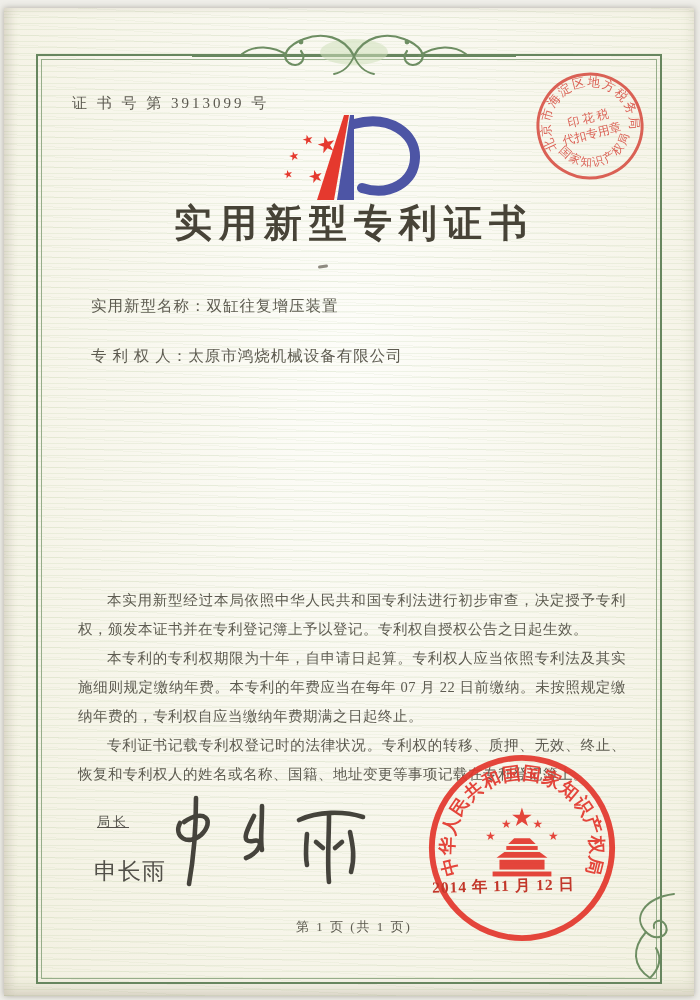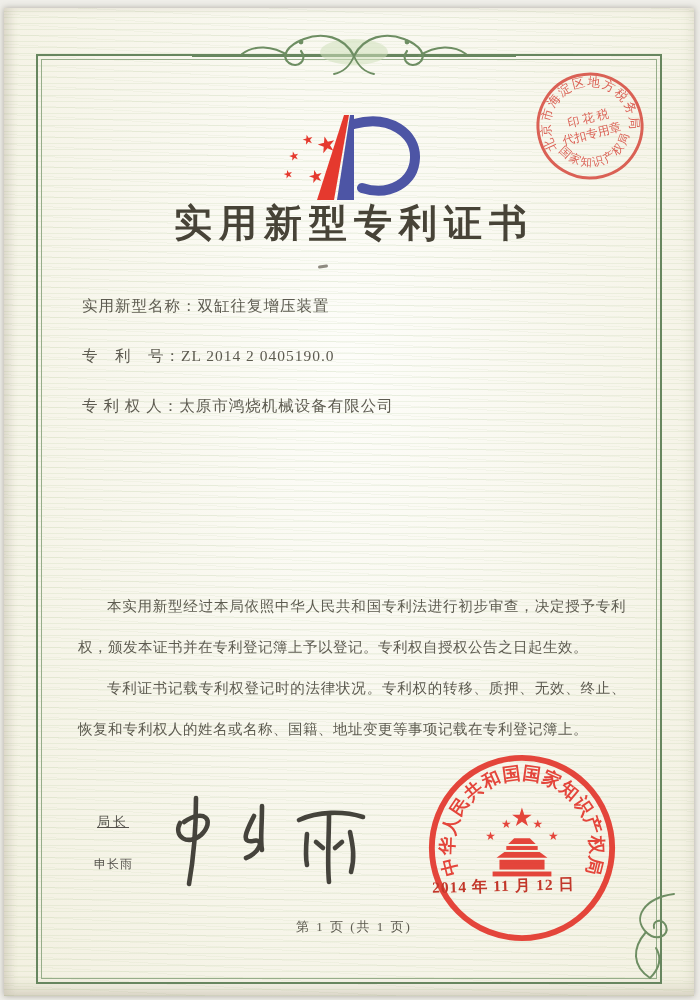--- a/index.html
+++ b/index.html
@@ -14,25 +14,25 @@
     box-shadow: 0 0 6px rgba(90,85,70,.45), inset 0 -8px 14px rgba(120,110,90,.18), inset 6px 0 10px rgba(120,110,90,.12);
     overflow:hidden;
   }
   .frame{position:absolute; left:32px; right:32px; top:46px; bottom:12px; border:2px solid #67865f;}
   .frame-inner{position:absolute; inset:3px; border:1px solid #96ad8a;}
   .cert-number{position:absolute; left:68px; top:86px; font-size:15px; letter-spacing:3px; color:#5c5a50;}
   .logo{position:absolute; left:266px; top:104px; width:168px; height:90px;}
   .title{position:absolute; left:0; top:190px; width:700px; text-align:center; font-size:38px; font-weight:700; letter-spacing:7px; color:#45413556; color:#474337; }
   .smudge{position:absolute; left:314px; top:257px; width:10px; height:3px; background:#6a6458; border-radius:2px; transform:rotate(-8deg); opacity:.75;}
   .fields{position:absolute; left:78px; top:288px; right:60px;}
-  .field-row{font-size:15.5px; color:#5d5b50; letter-spacing:1px; height:22px; margin-bottom:28px; white-space:nowrap;}
-  .paragraphs{position:absolute; left:74px; right:68px; top:578px; font-size:14.5px; line-height:41px; color:#5d5b50; text-align:justify; letter-spacing:.5px;}
+  .field-row{font-size:15.5px; color:#5d5b50; letter-spacing:1px; height:22px; margin-bottom:28px; white-space:nowrap;margin-left:9px;}
+  .paragraphs{position:absolute; left:74px; right:68px; top:578px; font-size:14.5px; line-height:29px; color:#5d5b50; text-align:justify; letter-spacing:.5px;}
   .paragraphs p{margin:0; text-indent:2em;}
   .sign-title{position:absolute; left:93px; top:805px; font-size:13px; letter-spacing:3px; color:#53514a;text-decoration:underline;}
-  .sign-name{position:absolute; left:90px; top:848px; font-size:12px; letter-spacing:1px; color:#53514a;}
+  .sign-name{position:absolute; left:90px; top:848px; font-size:23px; letter-spacing:1px; color:#53514a;}
   .signature{position:absolute; left:150px; top:782px; width:250px; height:104px;}
   .seal{position:absolute; left:420px; top:742px; width:196px; height:196px; opacity:.93;}
   .seal-date{position:absolute; left:428px; top:868px; font-size:15.5px; font-weight:700; color:#c2372a; letter-spacing:1px; transform:rotate(-1.5deg); white-space:nowrap;}
   .stamp{position:absolute; left:526px; top:58px; width:120px; height:120px; transform:rotate(-14deg); opacity:.85;}
   .footer{position:absolute; left:0; top:910px; width:700px; text-align:center; font-size:13px; letter-spacing:2px; color:#5d5b50;}
   .ornament-top{position:absolute; left:188px; top:14px; width:324px; height:56px;}
   .ornament-br{position:absolute; left:598px; top:880px; width:82px; height:96px;}
 </style>
 </head>
 <body>
@@ -53,46 +53,47 @@
     <path d="M162,34 C158,44 152,50 142,52 M162,34 C166,44 172,50 182,52" stroke="#6e8e63" stroke-width="1.8" fill="none" stroke-linecap="round"></path>
     <circle cx="109" cy="20" r="2.4" fill="#6e8e63"></circle>
     <circle cx="215" cy="20" r="2.4" fill="#6e8e63"></circle>
   </svg>
 
   <svg class="ornament-br" viewBox="0 0 82 96">
     <path d="M72,6 C42,10 30,30 44,44 C54,54 68,48 64,38 C60,30 50,32 52,40" stroke="#6e8e63" stroke-width="2" fill="none" stroke-linecap="round"></path>
     <path d="M44,44 C30,60 30,78 48,90 M48,90 C58,80 60,70 54,60" stroke="#6e8e63" stroke-width="2" fill="none" stroke-linecap="round"></path>
   </svg>
 
+  <div class="cert-number">证 书 号 第 3913099 号</div>
 
   <div class="logo">
     <svg width="168" height="90" viewBox="0 0 168 90">
       <polygon points="74,3 79,3 64,88 47,88" fill="#e5392e"></polygon>
       <polygon points="80,3 84,3 84,88 67,88" fill="#4d55a5"></polygon>
       <path d="M84,12 C120,2 146,22 145,46 C144,70 120,85 92,76" stroke="#4d55a5" stroke-width="10" fill="none" stroke-linecap="round"></path>
       <text x="57" y="40" font-size="22" fill="#e5392e" text-anchor="middle" transform="rotate(-14 57 34)">★</text>
       <text x="38" y="32" font-size="13" fill="#e5392e" text-anchor="middle" transform="rotate(-14 38 28)">★</text>
       <text x="24" y="48" font-size="12" fill="#e5392e" text-anchor="middle" transform="rotate(-14 24 44)">★</text>
       <text x="18" y="66" font-size="11" fill="#e5392e" text-anchor="middle" transform="rotate(-14 18 62)">★</text>
       <text x="46" y="70" font-size="17" fill="#e5392e" text-anchor="middle" transform="rotate(-14 46 65)">★</text>
     </svg>
   </div>
 
   <div class="title">实用新型专利证书</div>
 
   <div class="smudge"></div>
 
   <div class="fields">
     <div class="field-row"><span>实用新型名称：</span><span>双缸往复增压装置</span></div>
-    <div class="field-row"><span>专　利　号：</span><span>ZL 2014 2 0405190.0</span></div>
     <div class="field-row"><span>专 利 权 人：</span><span>太原市鸿烧机械设备有限公司</span></div>
   </div>
 
   <div class="paragraphs">
     <p>本实用新型经过本局依照中华人民共和国专利法进行初步审查，决定授予专利权，颁发本证书并在专利登记簿上予以登记。专利权自授权公告之日起生效。</p>
+    <p>本专利的专利权期限为十年，自申请日起算。专利权人应当依照专利法及其实施细则规定缴纳年费。本专利的年费应当在每年 07 月 22 日前缴纳。未按照规定缴纳年费的，专利权自应当缴纳年费期满之日起终止。</p>
     <p>专利证书记载专利权登记时的法律状况。专利权的转移、质押、无效、终止、恢复和专利权人的姓名或名称、国籍、地址变更等事项记载在专利登记簿上。</p>
   </div>
 
   <div class="sign-title">局长</div>
   <div class="sign-name">申长雨</div>
 
   <svg class="signature" viewBox="0 0 250 104">
     <g stroke="#45433c" stroke-width="4.6" fill="none" stroke-linecap="round" stroke-linejoin="round">
       <path d="M30,32 C50,18 62,30 47,45 C34,56 19,47 26,33"></path>
       <path d="M42,8 C42,36 40,66 35,94"></path>

